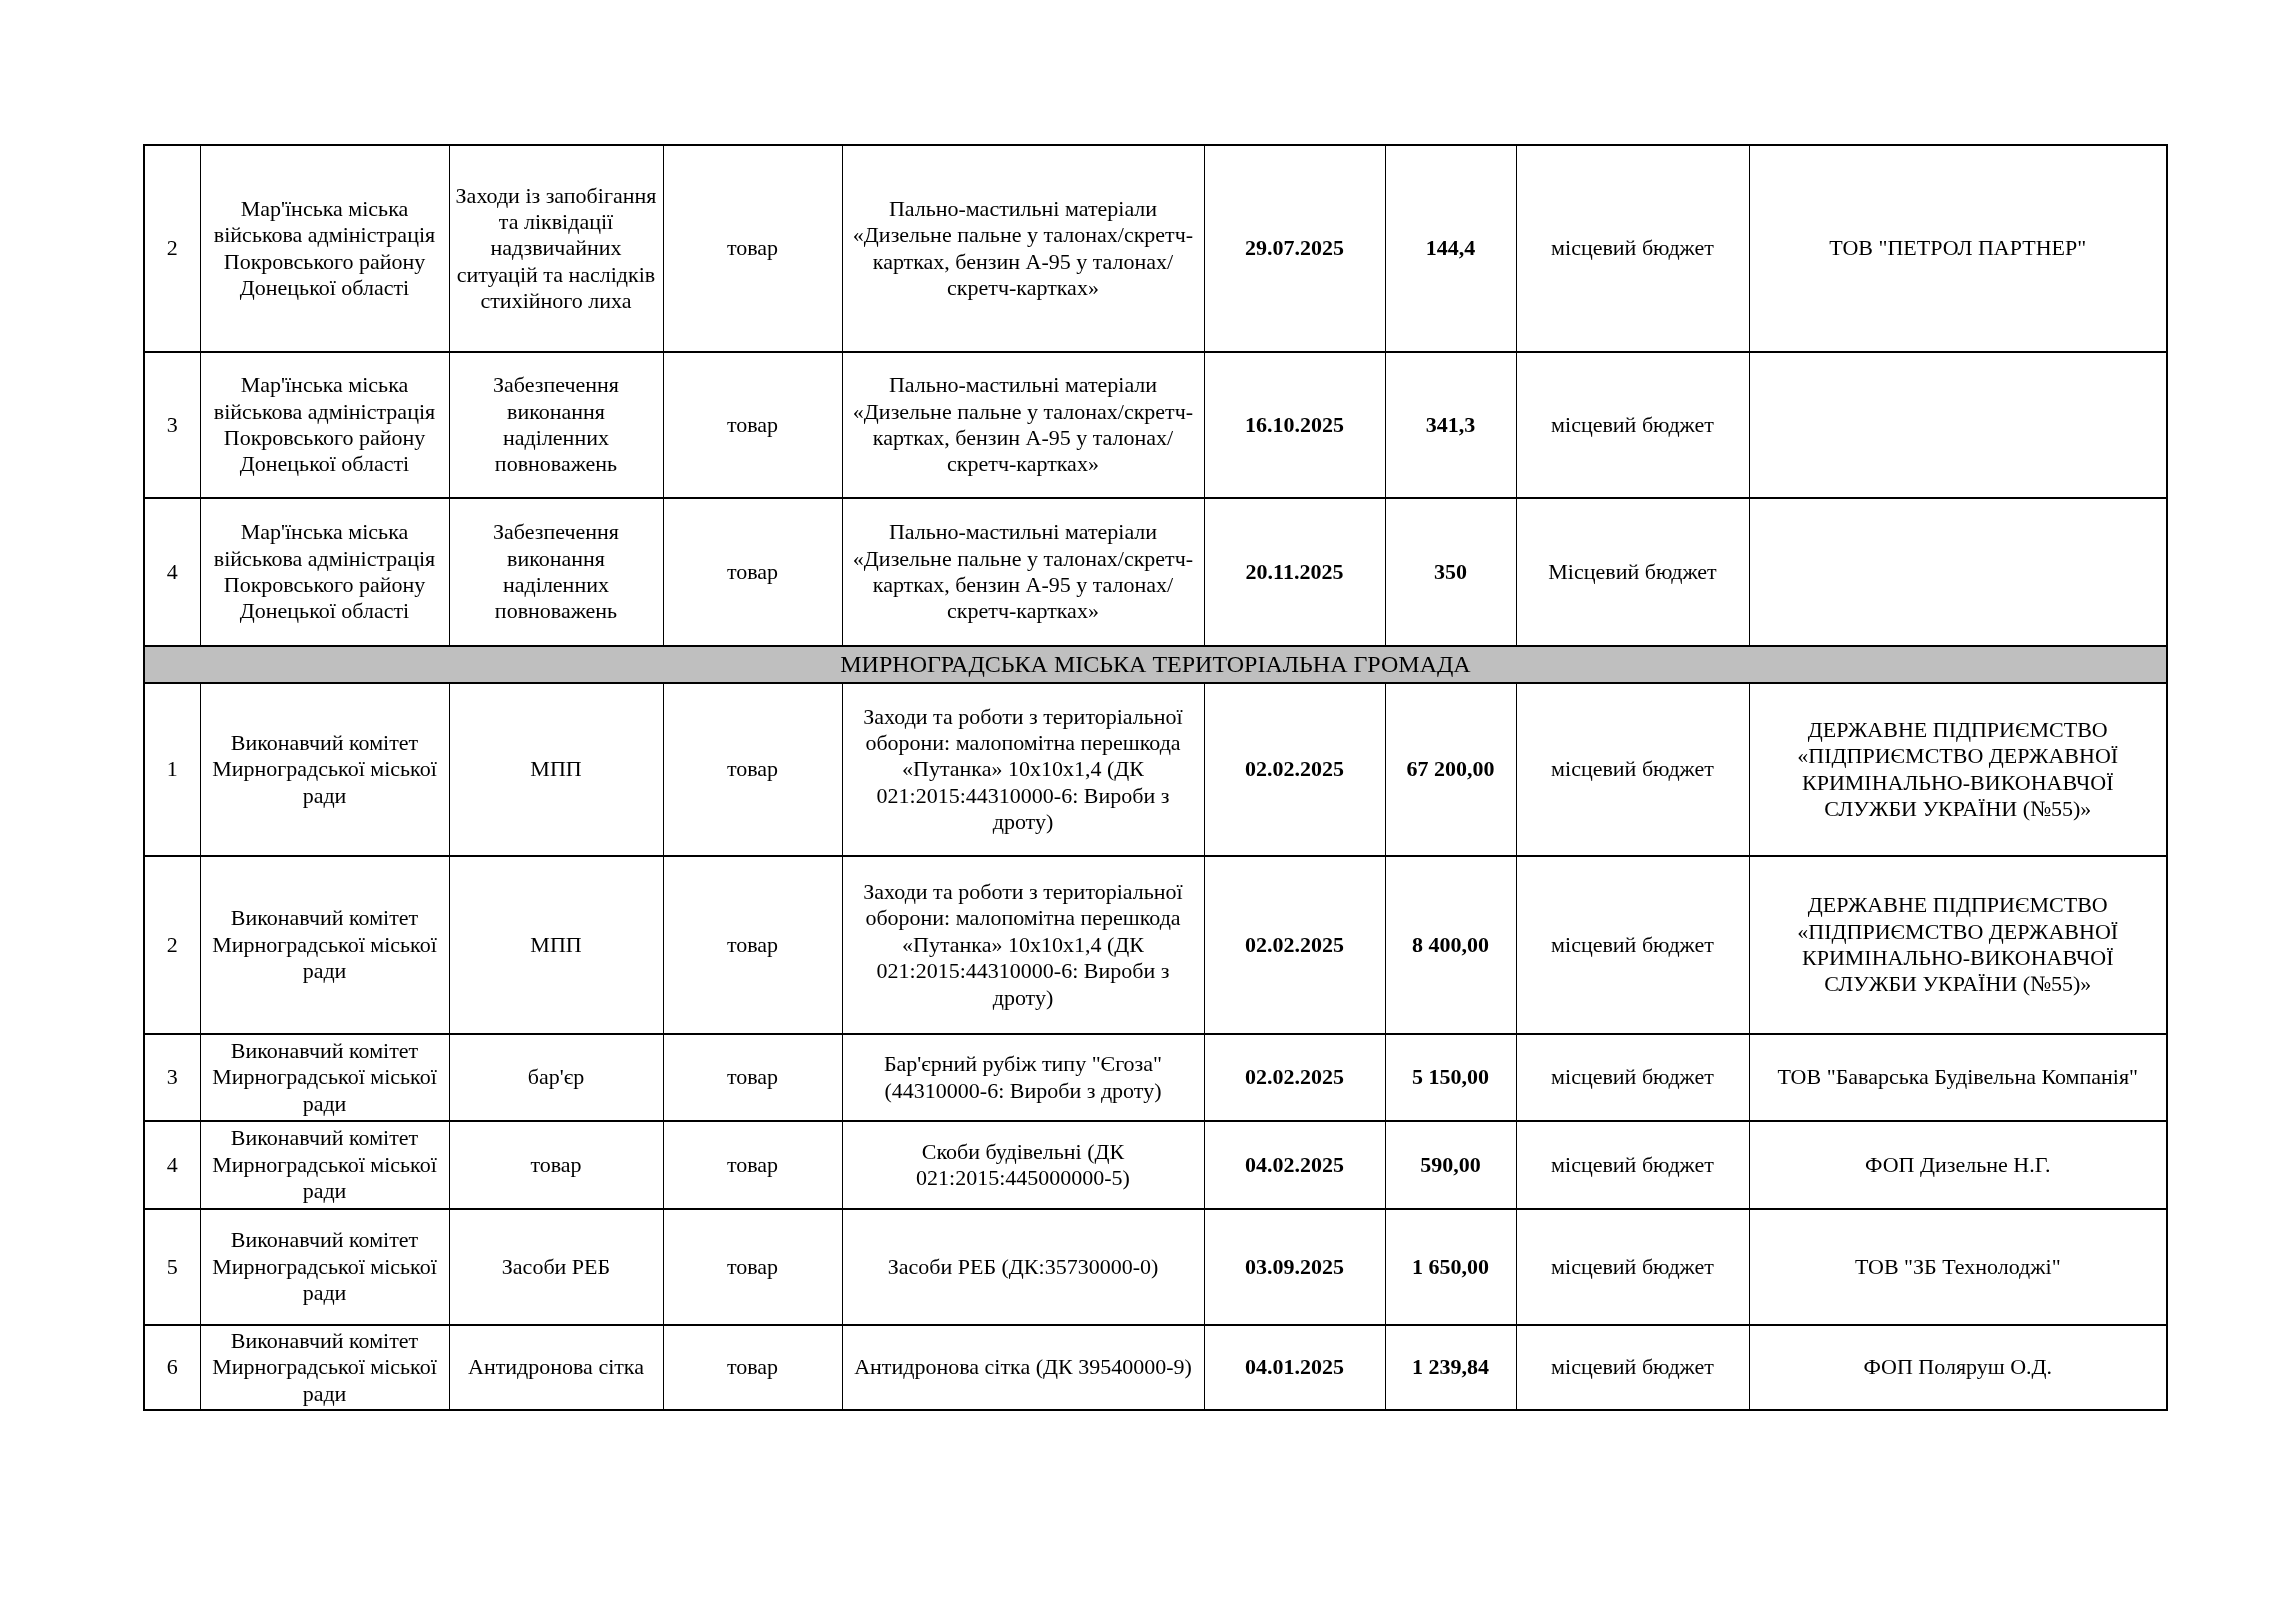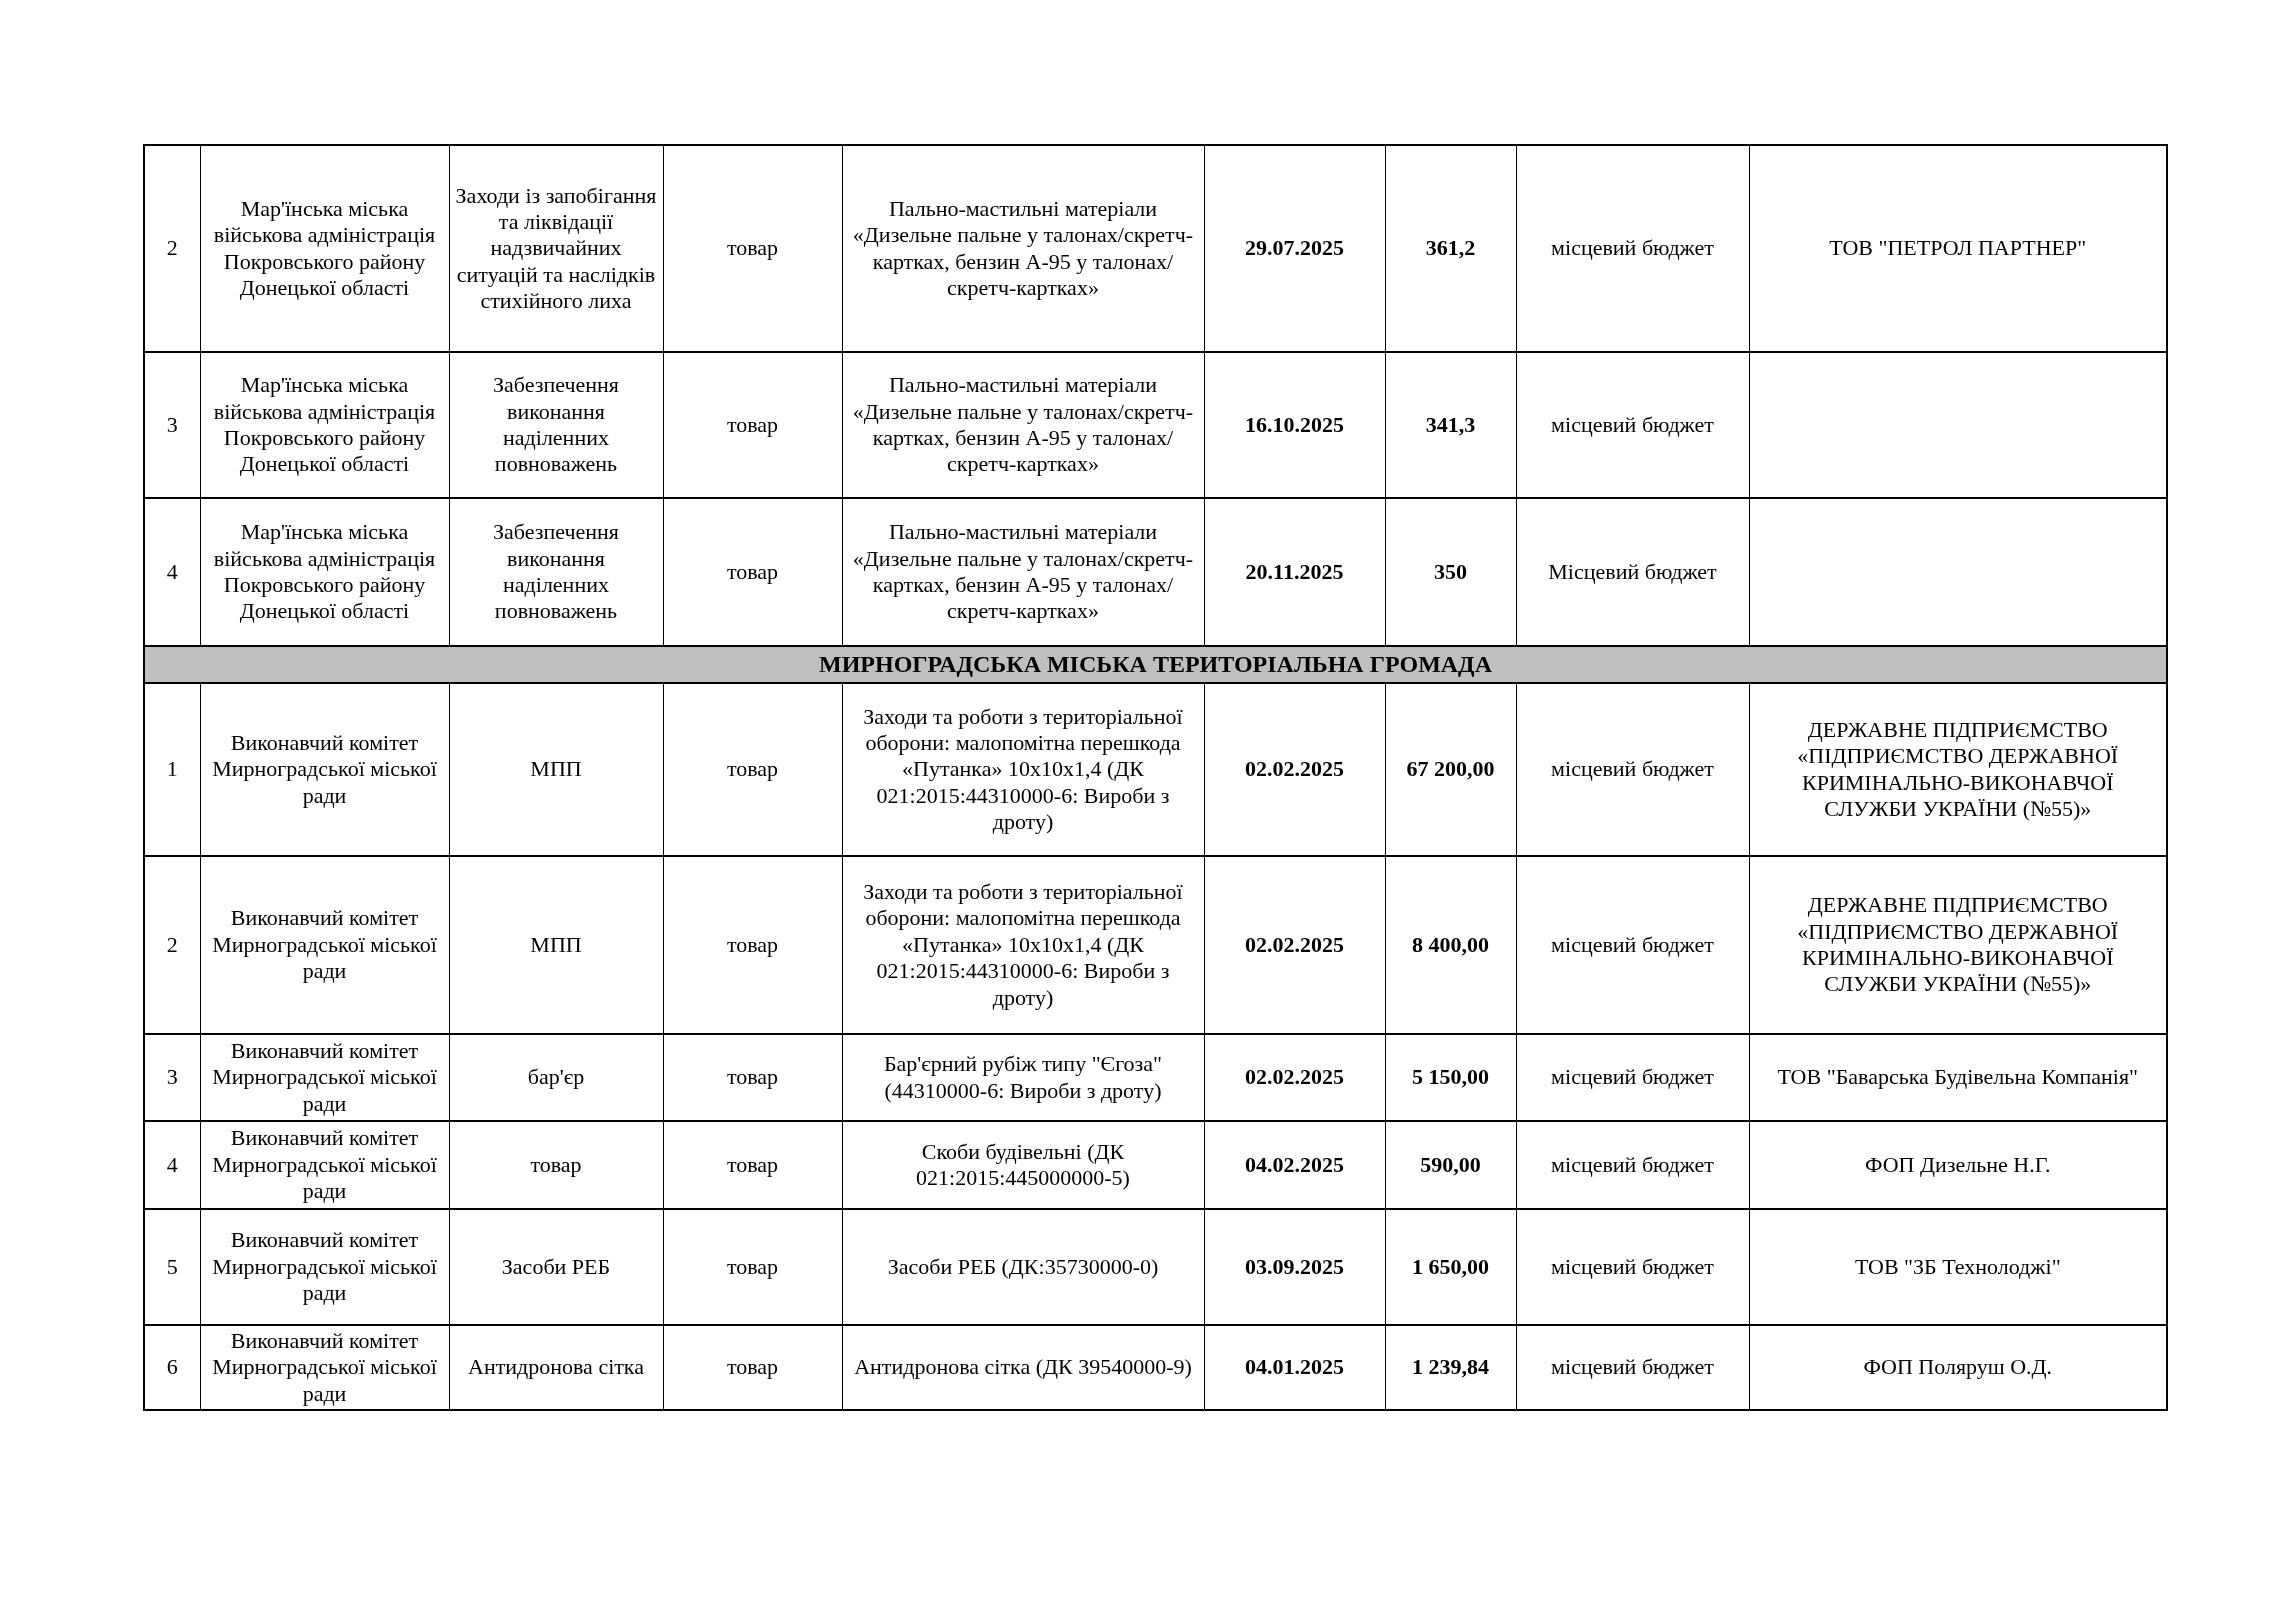--- a/index.html
+++ b/index.html
@@ -36,21 +36,21 @@
     vertical-align: middle;
     padding: 1.8px 3.7px;
     overflow: hidden;
     word-wrap: break-word;
   }
   table.proc {
     border: 2.7px solid #000;
   }
   td.nowrap { white-space: nowrap; font-weight: bold; }
   td.banner-cell {
-    font-weight: bold;
+    font-weight: normal;
     font-size: 24px;
     padding: 3.7px 1.8px;
   }
 </style>
 </head>
 <body>
 
 <div id="page">
   <table class="proc">
     <colgroup>
@@ -65,21 +65,21 @@
       <col style="width:418px">
     </colgroup>
     <tbody id="rows-container">
   <tr style="height: 207px;">
     <td>2</td>
     <td>Мар'їнська міська військова адміністрація Покровського району Донецької області</td>
     <td>Заходи із запобігання та ліквідації надзвичайних ситуацій та наслідків стихійного лиха</td>
     <td>товар</td>
     <td>Пально-мастильні матеріали «Дизельне пальне у талонах/скретч-картках, бензин А-95 у талонах/скретч-картках»</td>
     <td class="nowrap">29.07.2025</td>
-    <td class="nowrap">361,2</td>
+    <td class="nowrap">144,4</td>
     <td>місцевий бюджет</td>
     <td>ТОВ "ПЕТРОЛ ПАРТНЕР"</td>
   </tr>
 
   <tr style="height: 146px;">
     <td>3</td>
     <td>Мар'їнська міська військова адміністрація Покровського району Донецької області</td>
     <td>Забезпечення виконання наділенних повноважень</td>
     <td>товар</td>
     <td>Пально-мастильні матеріали «Дизельне пальне у талонах/скретч-картках, бензин А-95 у талонах/скретч-картках»</td>

